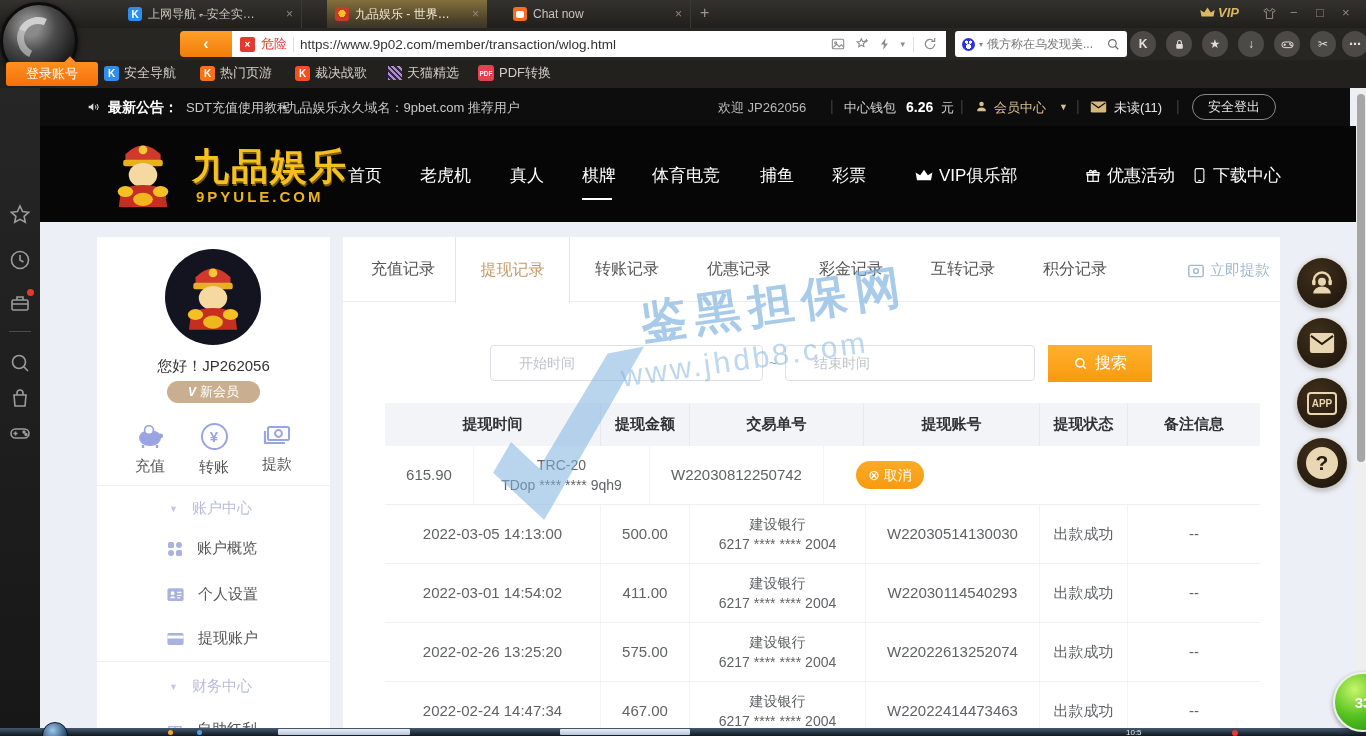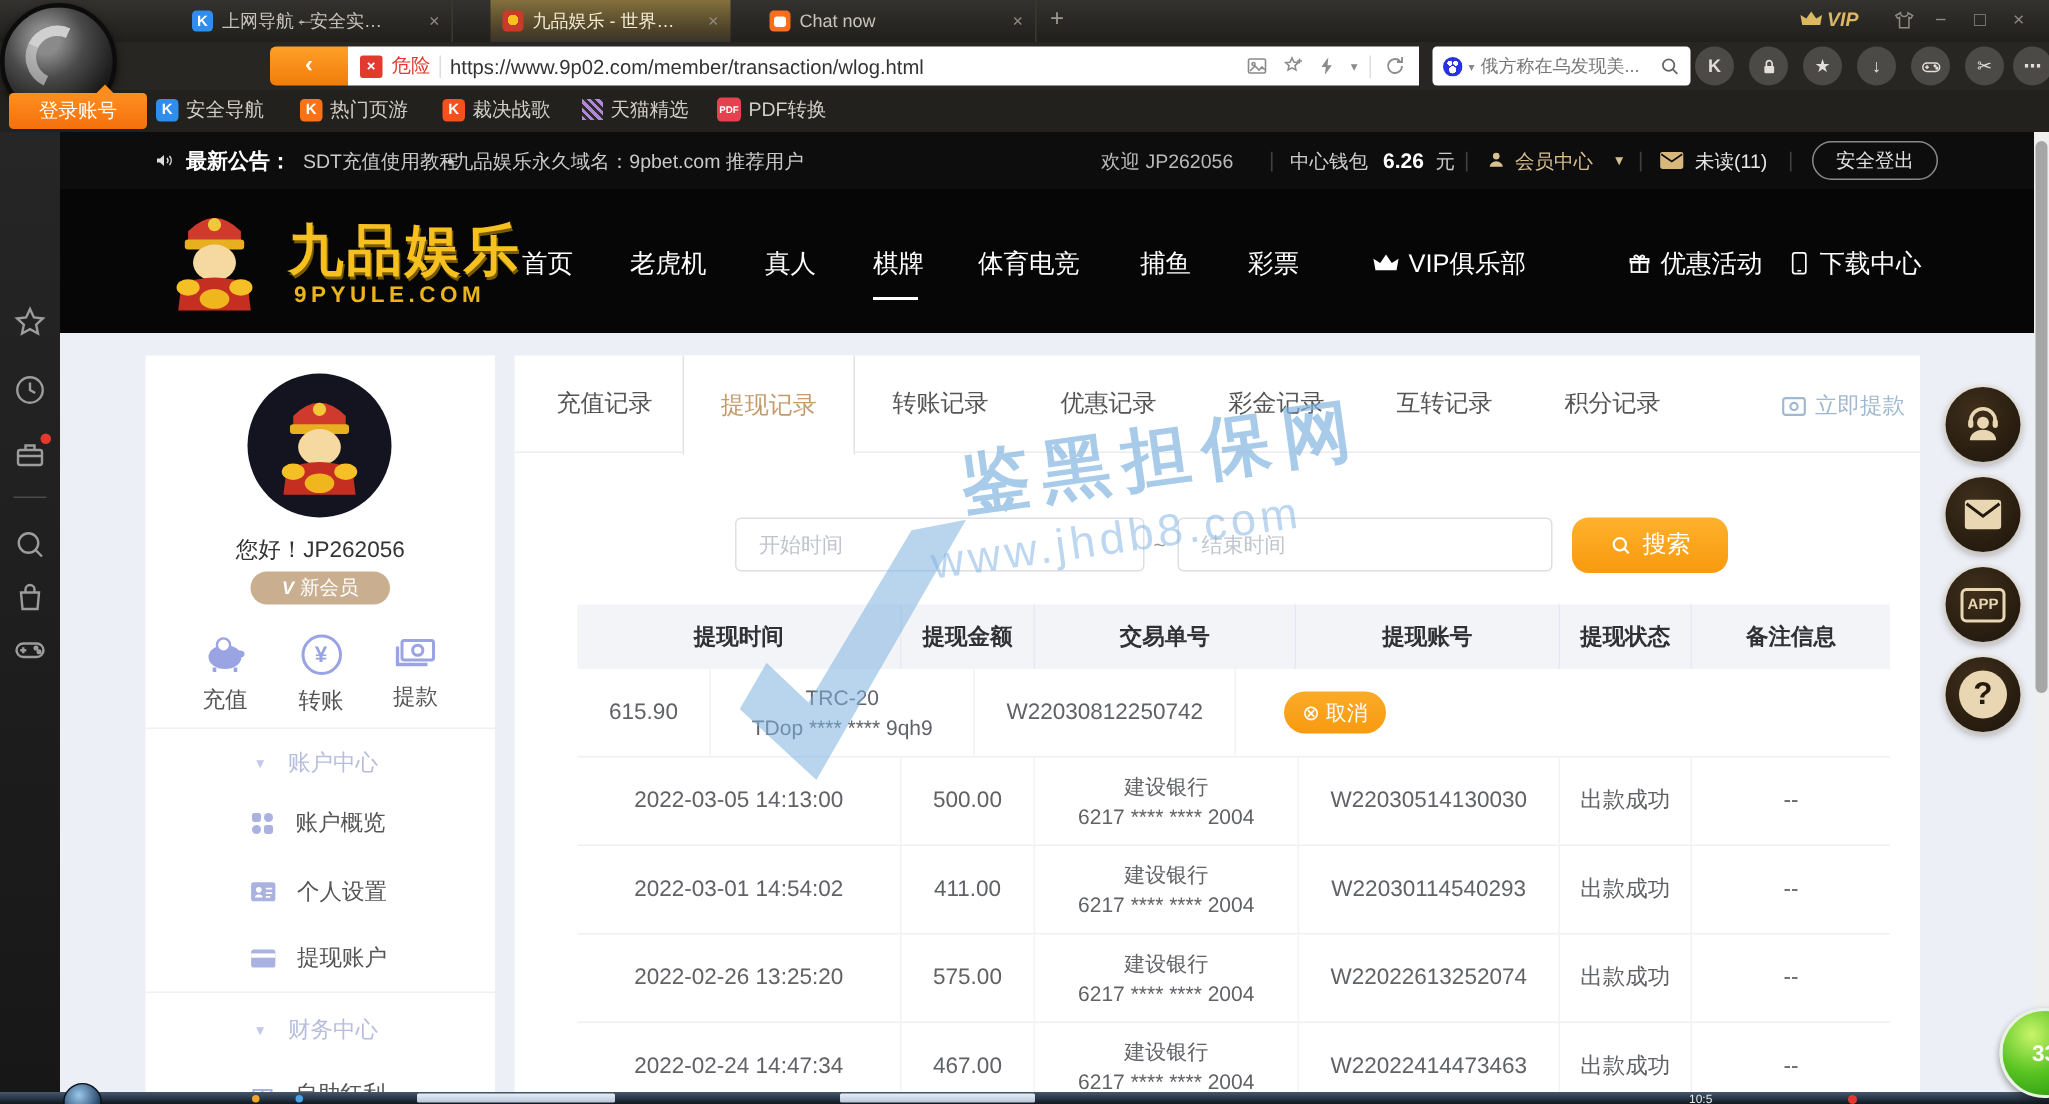--- a/index.html
+++ b/index.html
@@ -51,21 +51,21 @@
 #logo-orb{position:absolute;left:0;top:2px;width:78px;height:78px;border-radius:50%;z-index:20;background:radial-gradient(circle at 38% 30%,#8a8a8a 0 14%,#4a4a4a 38%,#1b1b1b 72%);border:3px solid #0c0c0c;box-shadow:0 2px 6px rgba(0,0,0,.6)}
 #logo-orb i{position:absolute;left:14px;top:12px;width:42px;height:42px;border-radius:50%;border:7px solid rgba(210,210,210,.85);border-color:rgba(215,215,215,.9) transparent transparent rgba(215,215,215,.6);transform:rotate(-20deg)}
 
 
 #rail{position:absolute;left:0;top:88px;width:40px;height:640px;background:linear-gradient(#262626,#171717);z-index:5}
 .rail-ic{position:absolute;left:8px;color:#9c9c9c}
 .rail-div{position:absolute;left:9px;width:22px;height:1px;background:#4a4a4a}
 .red-dot{position:absolute;width:7px;height:7px;border-radius:50%;background:#e8382c}
 
 
-#announce{position:absolute;left:40px;top:88px;width:1326px;height:38px;background:#0d0d0d;z-index:2}
+#announce{position:absolute;left:24px;top:88px;width:1326px;height:38px;background:#0d0d0d;z-index:2}
 #announce .t{position:absolute;top:11px;font-size:13px;color:#c9c9c9;white-space:nowrap}
 #announce .sep{position:absolute;top:10px;color:#3f3f3f;font-size:14px}
 #logout-btn{position:absolute;left:1168px;top:6px;width:84px;height:26px;border:1px solid #8a8a8a;border-radius:14px;color:#e3e3e3;font-size:13px;display:flex;align-items:center;justify-content:center}
 
 #sitehead{position:absolute;left:40px;top:126px;width:1326px;height:96px;background:#060606;z-index:2}
 #logo-title{position:absolute;left:152px;top:16px;font-size:37px;font-weight:bold;color:#f6c11f;letter-spacing:2px;text-shadow:1px 2px 0 #7a5b00}
 #logo-domain{position:absolute;left:156px;top:62px;font-size:15px;font-weight:bold;color:#eab41c;letter-spacing:3px}
 .nav-it{position:absolute;top:38px;color:#fff;font-size:17px;display:flex;align-items:center;gap:6px;white-space:nowrap}
 #nav-underline{position:absolute;left:542px;top:72px;width:30px;height:2px;background:#fff}
 
@@ -83,24 +83,24 @@
 .msec{position:absolute;left:72px;display:flex;align-items:center;gap:14px;color:#b7bddd;font-size:15px}
 .msec .ar{font-size:9px;color:#c3c9ea}
 .mitem{position:absolute;left:70px;display:flex;align-items:center;gap:14px;color:#555;font-size:15px}
 .mitem .micon{color:#a9b2e0}
 
 #rcard{left:303px;top:15px;width:937px;height:491px}
 #tabsrow{position:absolute;left:0;top:0;width:937px;height:65px;border-bottom:1px solid #ececec}
 .rtab{position:absolute;top:22px;width:80px;text-align:center;color:#555;font-size:16px}
 #active-tab{position:absolute;left:112px;top:0;width:115px;height:66px;background:#fff;border-left:1px solid #e4e4e4;border-right:1px solid #e4e4e4;display:flex;align-items:center;justify-content:center;color:#c49a6a;font-size:16px;z-index:1}
 #wdnow{position:absolute;left:845px;top:24px;display:flex;align-items:center;gap:6px;color:#a0b8d0;font-size:15px;white-space:nowrap}
-.date-input{position:absolute;top:108px;height:36px;border:1px solid #dcdfe6;border-radius:4px;padding:0 15px;font-size:14px;color:#606266;font-family:inherit}
+.date-input{position:absolute;top:108px;height:36px;border:1px solid #dcdfe6;border-radius:4px;padding:0 28px;font-size:14px;color:#606266;font-family:inherit}
 .date-input::placeholder{color:#c0c4cc}
 #tilde{position:absolute;left:426px;top:118px;color:#999;font-size:14px}
-#search-btn{position:absolute;left:705px;top:108px;width:104px;height:37px;border-radius:11px;background:linear-gradient(#ffb12d,#f89a0e);color:#fff;font-size:16px;display:flex;align-items:center;justify-content:center;gap:7px}
+#search-btn{position:absolute;left:705px;top:108px;width:104px;height:37px;border-radius:0;background:linear-gradient(#ffb12d,#f89a0e);color:#fff;font-size:16px;display:flex;align-items:center;justify-content:center;gap:7px}
 
 #wtable{position:absolute;left:42px;top:166px;width:875px}
 .trow{display:flex}
 .cell{display:flex;align-items:center;justify-content:center;flex-direction:column}
 .c1{width:216px}.c2{width:89px}.c3{width:176px}.c4{width:174px}.c5{width:88px}.c6{width:132px}
 #thead{height:43px;background:#f3f4f8}
 #thead .cell{font-size:15px;color:#303133;font-weight:bold;border-right:1px solid #e7e9f0}
 #thead .cell:last-child{border-right:none}
 .brow{height:59px;border-bottom:1px solid #efeff4}
 .brow .cell{font-size:15px;color:#606266;border-right:1px solid #f2f3f7;line-height:20px}

